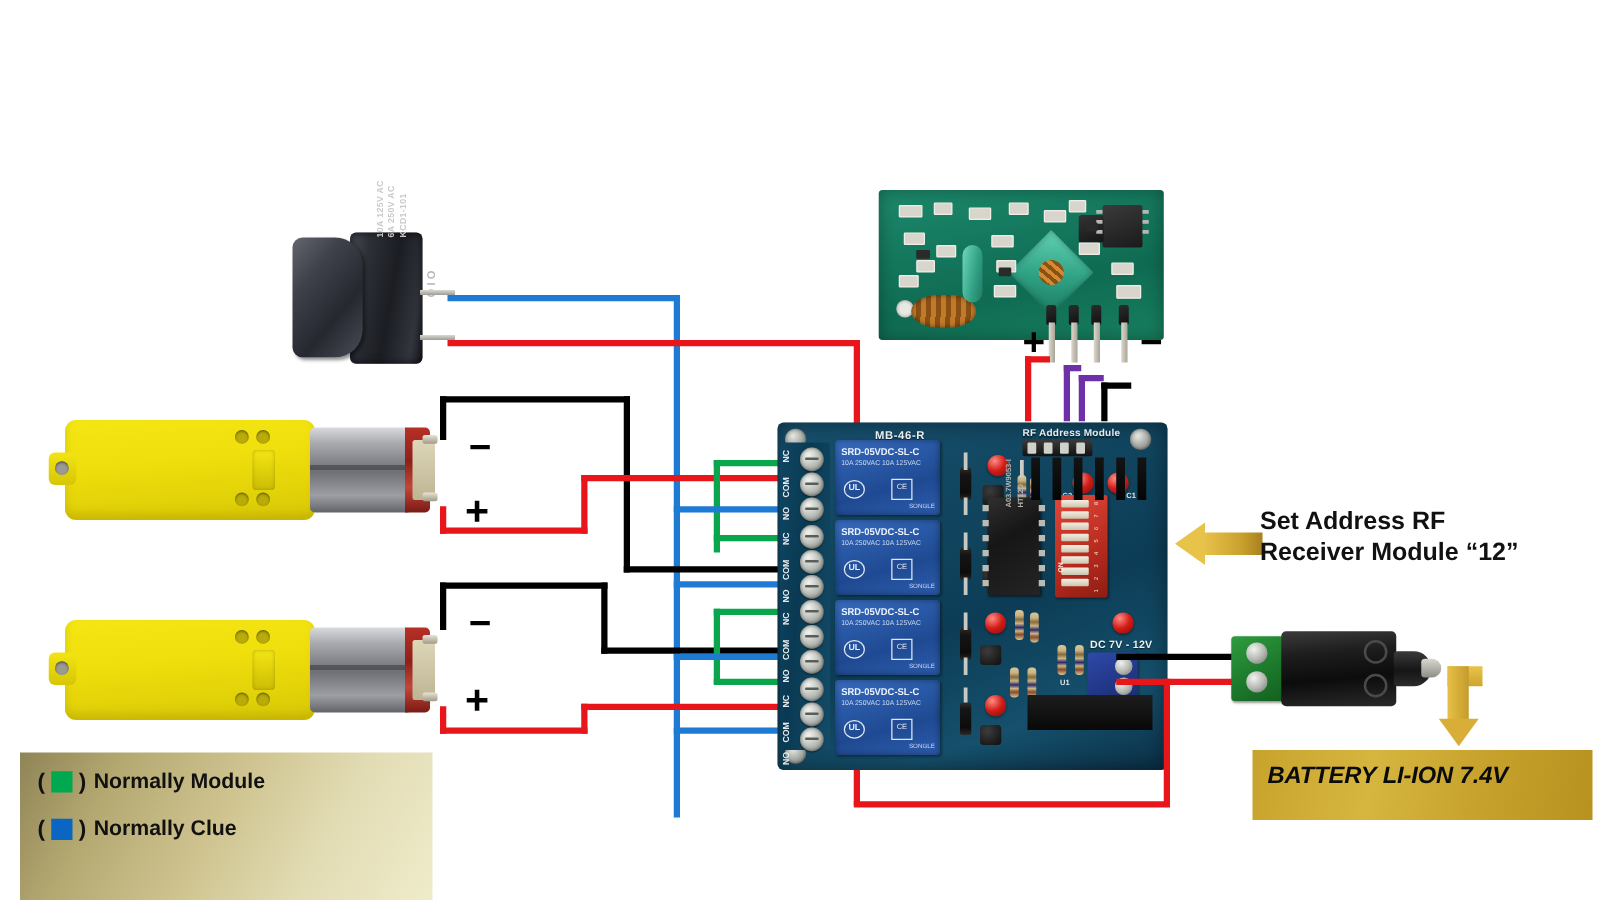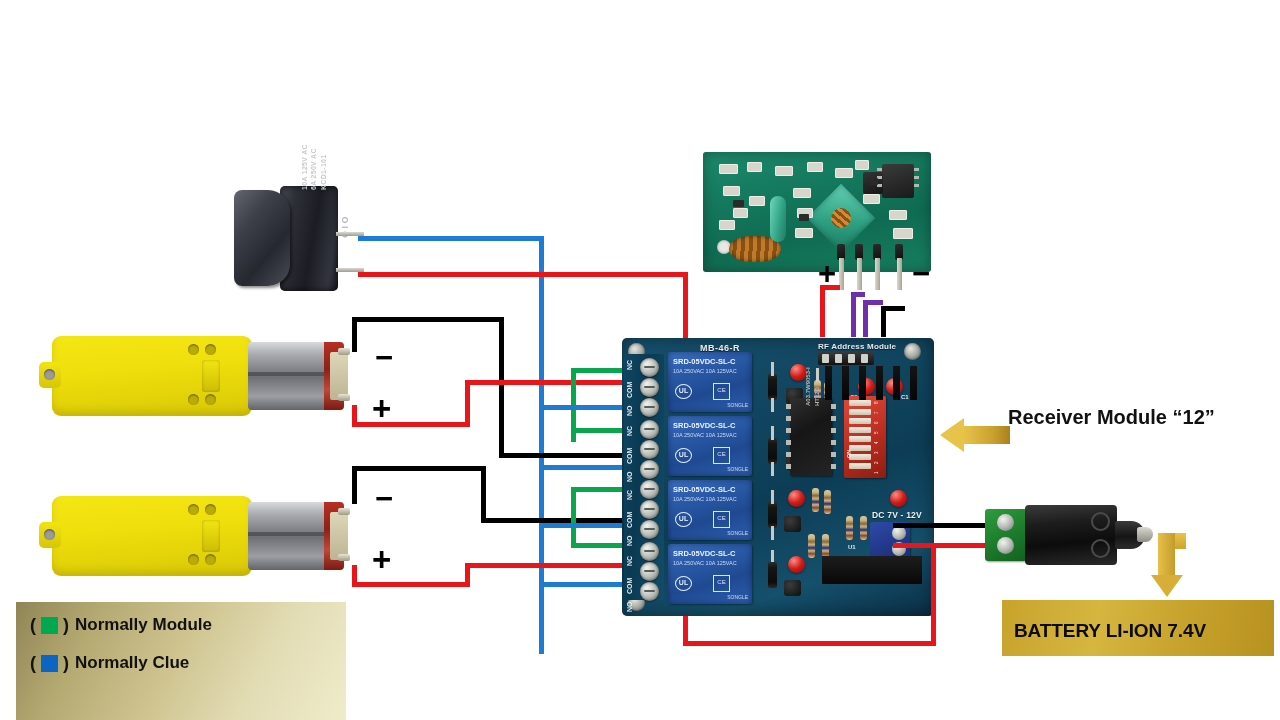--- a/index.html
+++ b/index.html
@@ -225,21 +225,21 @@
   #arrow-batt{position:absolute;left:1140px;top:533px;width:46px;height:68px;}
   .ab-v{position:absolute;left:18px;top:0;width:17px;height:44px;
     background:linear-gradient(90deg,#e6c048,#c49c2c);}
   .ab-h{position:absolute;left:18px;top:0;width:28px;height:16px;
     background:linear-gradient(180deg,#e8c34a,#cda530);}
   .ab-head{position:absolute;left:11px;top:42px;width:0;height:0;
     border-left:16px solid transparent;border-right:16px solid transparent;
     border-top:22px solid #d9ae38;}
   #batt-box{position:absolute;left:1002px;top:600px;width:272px;height:56px;
     background:linear-gradient(100deg,#c8a32c 0%,#d6b63f 35%,#c5a02a 70%,#b8921f 100%);
-    padding:20px 12px;box-sizing:border-box;}
+    padding:10px 12px;box-sizing:border-box;font-style:italic;}
   #batt-text{font-size:19px;font-weight:bold;color:#0b0b0b;line-height:22px;letter-spacing:-.1px;}
 
   
   #legend{position:absolute;left:16px;top:602px;width:330px;height:118px;
     background:linear-gradient(118deg,#8f8456 0%,#b5a972 22%,#cfc490 48%,#e2dcb4 72%,#efeccb 100%);
     padding:8px 14px;box-sizing:border-box;}
   #legend-title{font-size:17px;font-weight:bold;color:#1a1a1a;margin:0 0 3px 0;}
   .lg-row{display:flex;align-items:center;font-size:17px;font-weight:bold;color:#111;
     margin-top:4px;line-height:22px;}
   .lg-par{font-size:18px;}
@@ -577,20 +577,21 @@
     </div>
     <div class="jk-nose"></div>
     <div class="jk-tip"></div>
   </div>
 
   <div id="arrow-addr">
     <div class="arw-head"></div>
     <div class="arw-shaft"></div>
   </div>
   <div id="addr-text">
+    <div>Set Address RF</div>
     <div>Receiver Module “12”</div>
   </div>
 
   <div id="arrow-batt">
     <div class="ab-h"></div>
     <div class="ab-v"></div>
     <div class="ab-head"></div>
   </div>
   <div id="batt-box">
     <div id="batt-text">

